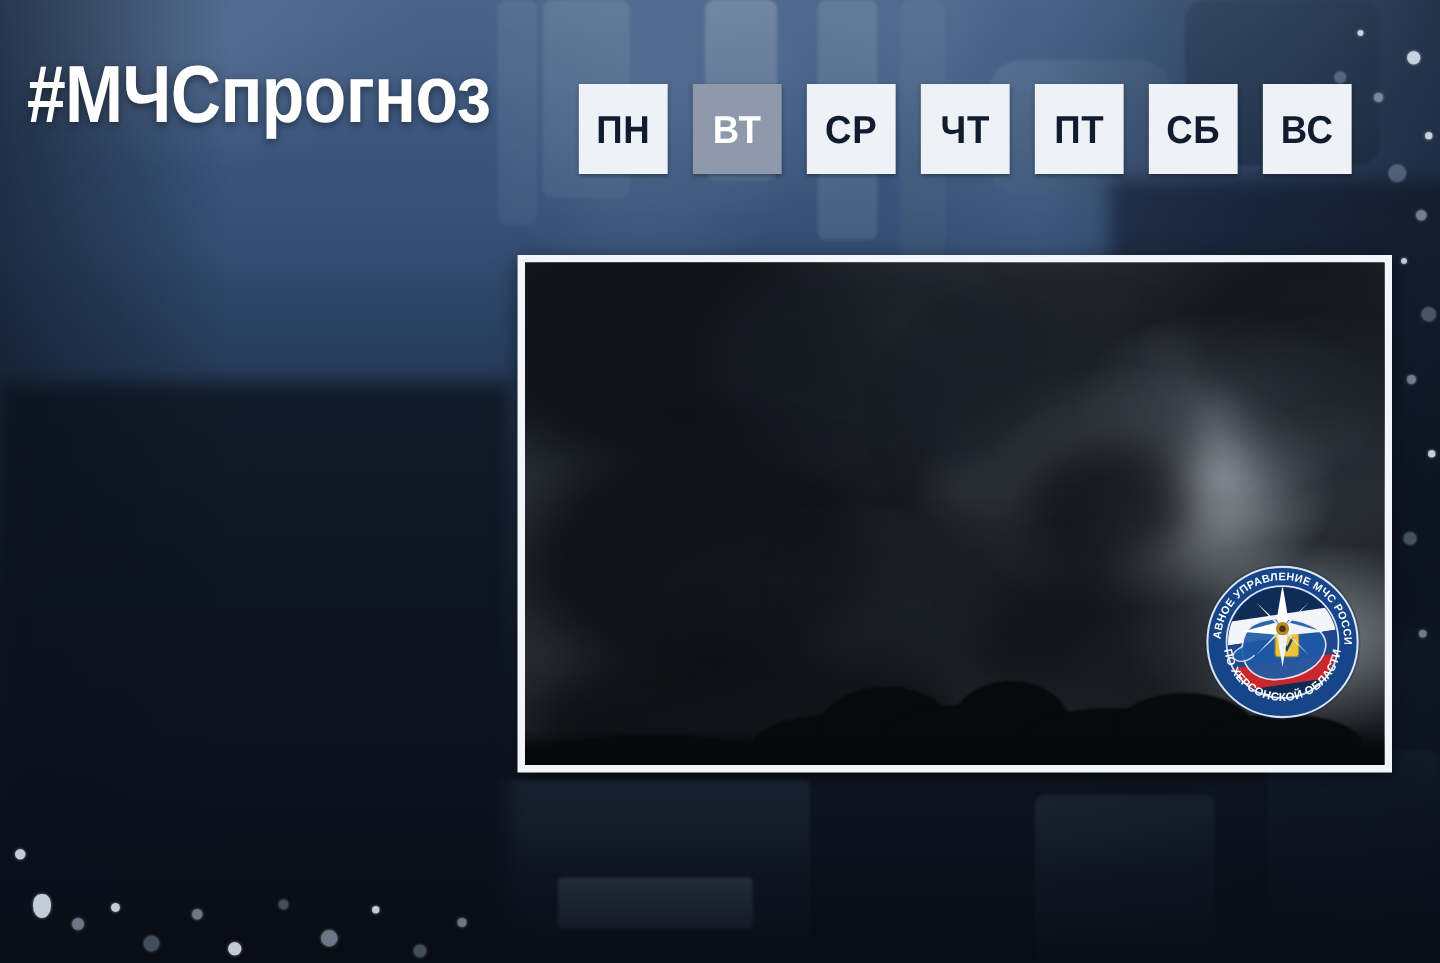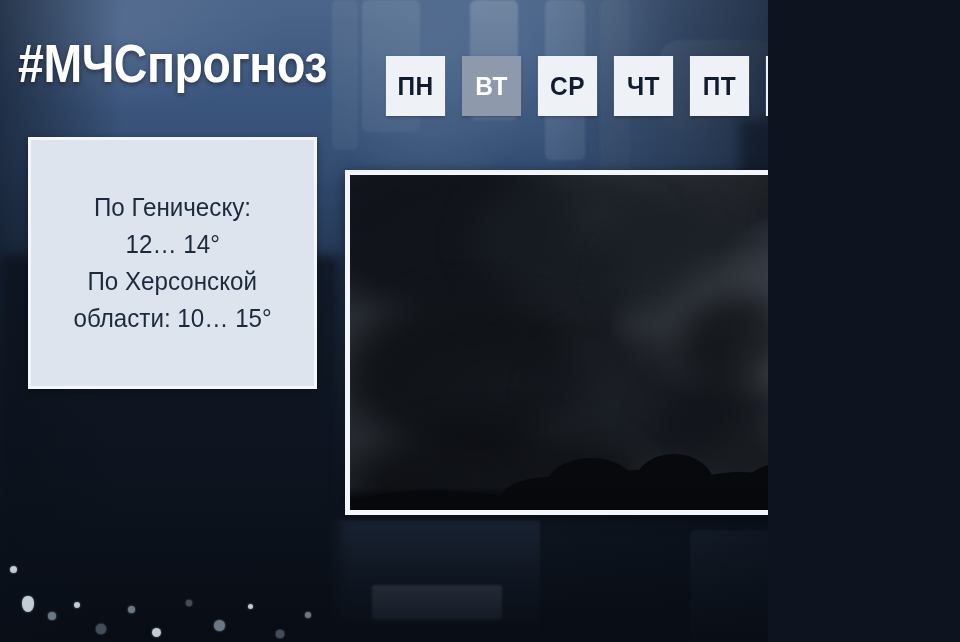--- a/index.html
+++ b/index.html
@@ -6,21 +6,21 @@
     margin: 0;
     padding: 0;
     background: #0d1420;
   }
   body {
     font-family: "Liberation Sans", sans-serif;
   }
 
   #stage {
     position: relative;
-    width: 768px;
+    width: 960px;
     height: 642px;
     overflow: hidden;
     background: #404040;
   }
 
   
   .bg-layer { position: absolute; inset: 0; }
   .bg-base2 {
     background:
       linear-gradient(180deg, #6d8cb4 0%, #53739e 14%, #3c597f 34%, #2a3d58 58%, #1b2737 80%, #121a26 100%);
@@ -280,26 +280,20 @@
   <div class="tabs">
     <div class="tab">ПН</div>
     <div class="tab active">ВТ</div>
     <div class="tab">СР</div>
     <div class="tab">ЧТ</div>
     <div class="tab">ПТ</div>
     <div class="tab">СБ</div>
     <div class="tab">ВС</div>
   </div>
 
-  <div class="temp-panel">
-    <div class="temp-line">По Геническу:</div>
-    <div class="temp-line">12… 14°</div>
-    <div class="temp-line">По Херсонской</div>
-    <div class="temp-line">области: 10… 15°</div>
-  </div>
 
 
   <div class="photo-frame">
     <div class="sky"></div>
 
     <div class="cloud-dark" style="left:-40px;top:-30px;width:260px;height:170px;background:#10131a;opacity:.95;"></div>
     <div class="cloud-dark" style="left:120px;top:-10px;width:230px;height:150px;background:#171b22;opacity:.9;"></div>
     <div class="cloud-dark" style="left:260px;top:40px;width:200px;height:130px;background:#1d2229;opacity:.75;"></div>
     <div class="cloud-dark" style="left:430px;top:-20px;width:190px;height:140px;background:#13171d;opacity:.8;"></div>
     <div class="cloud-dark" style="left:0px;top:120px;width:240px;height:160px;background:#0e1116;opacity:.9;"></div>

